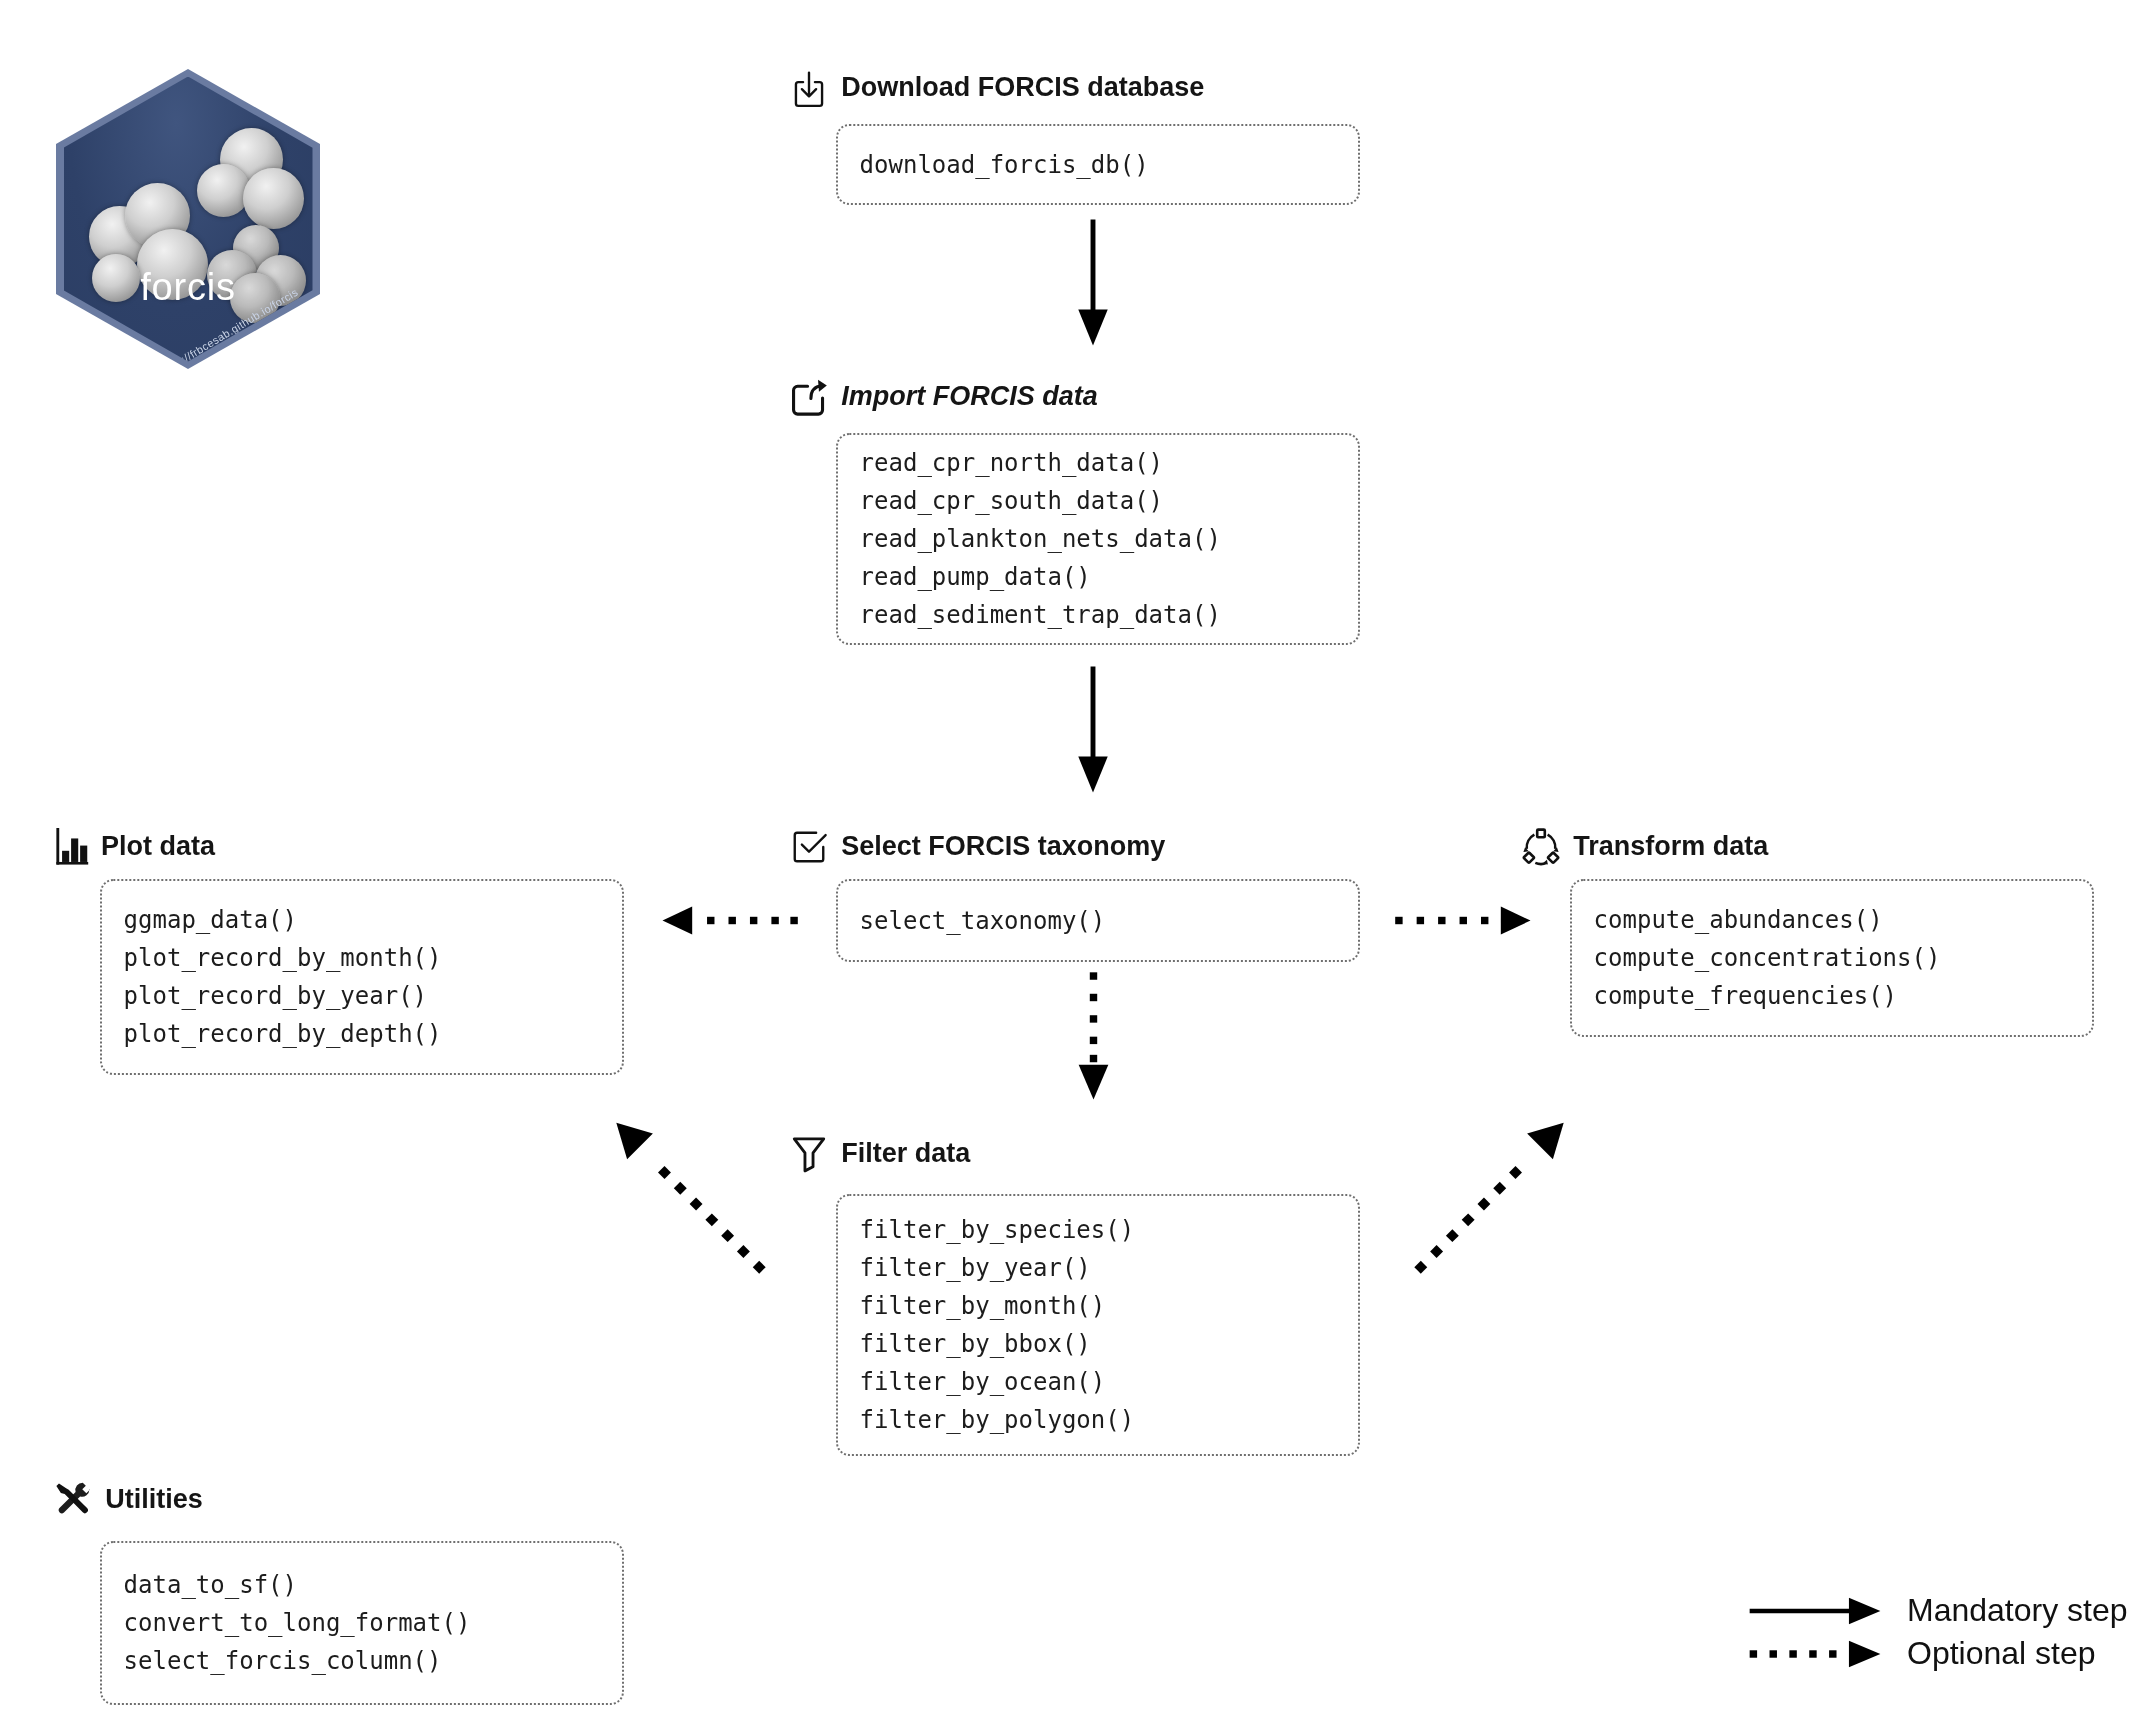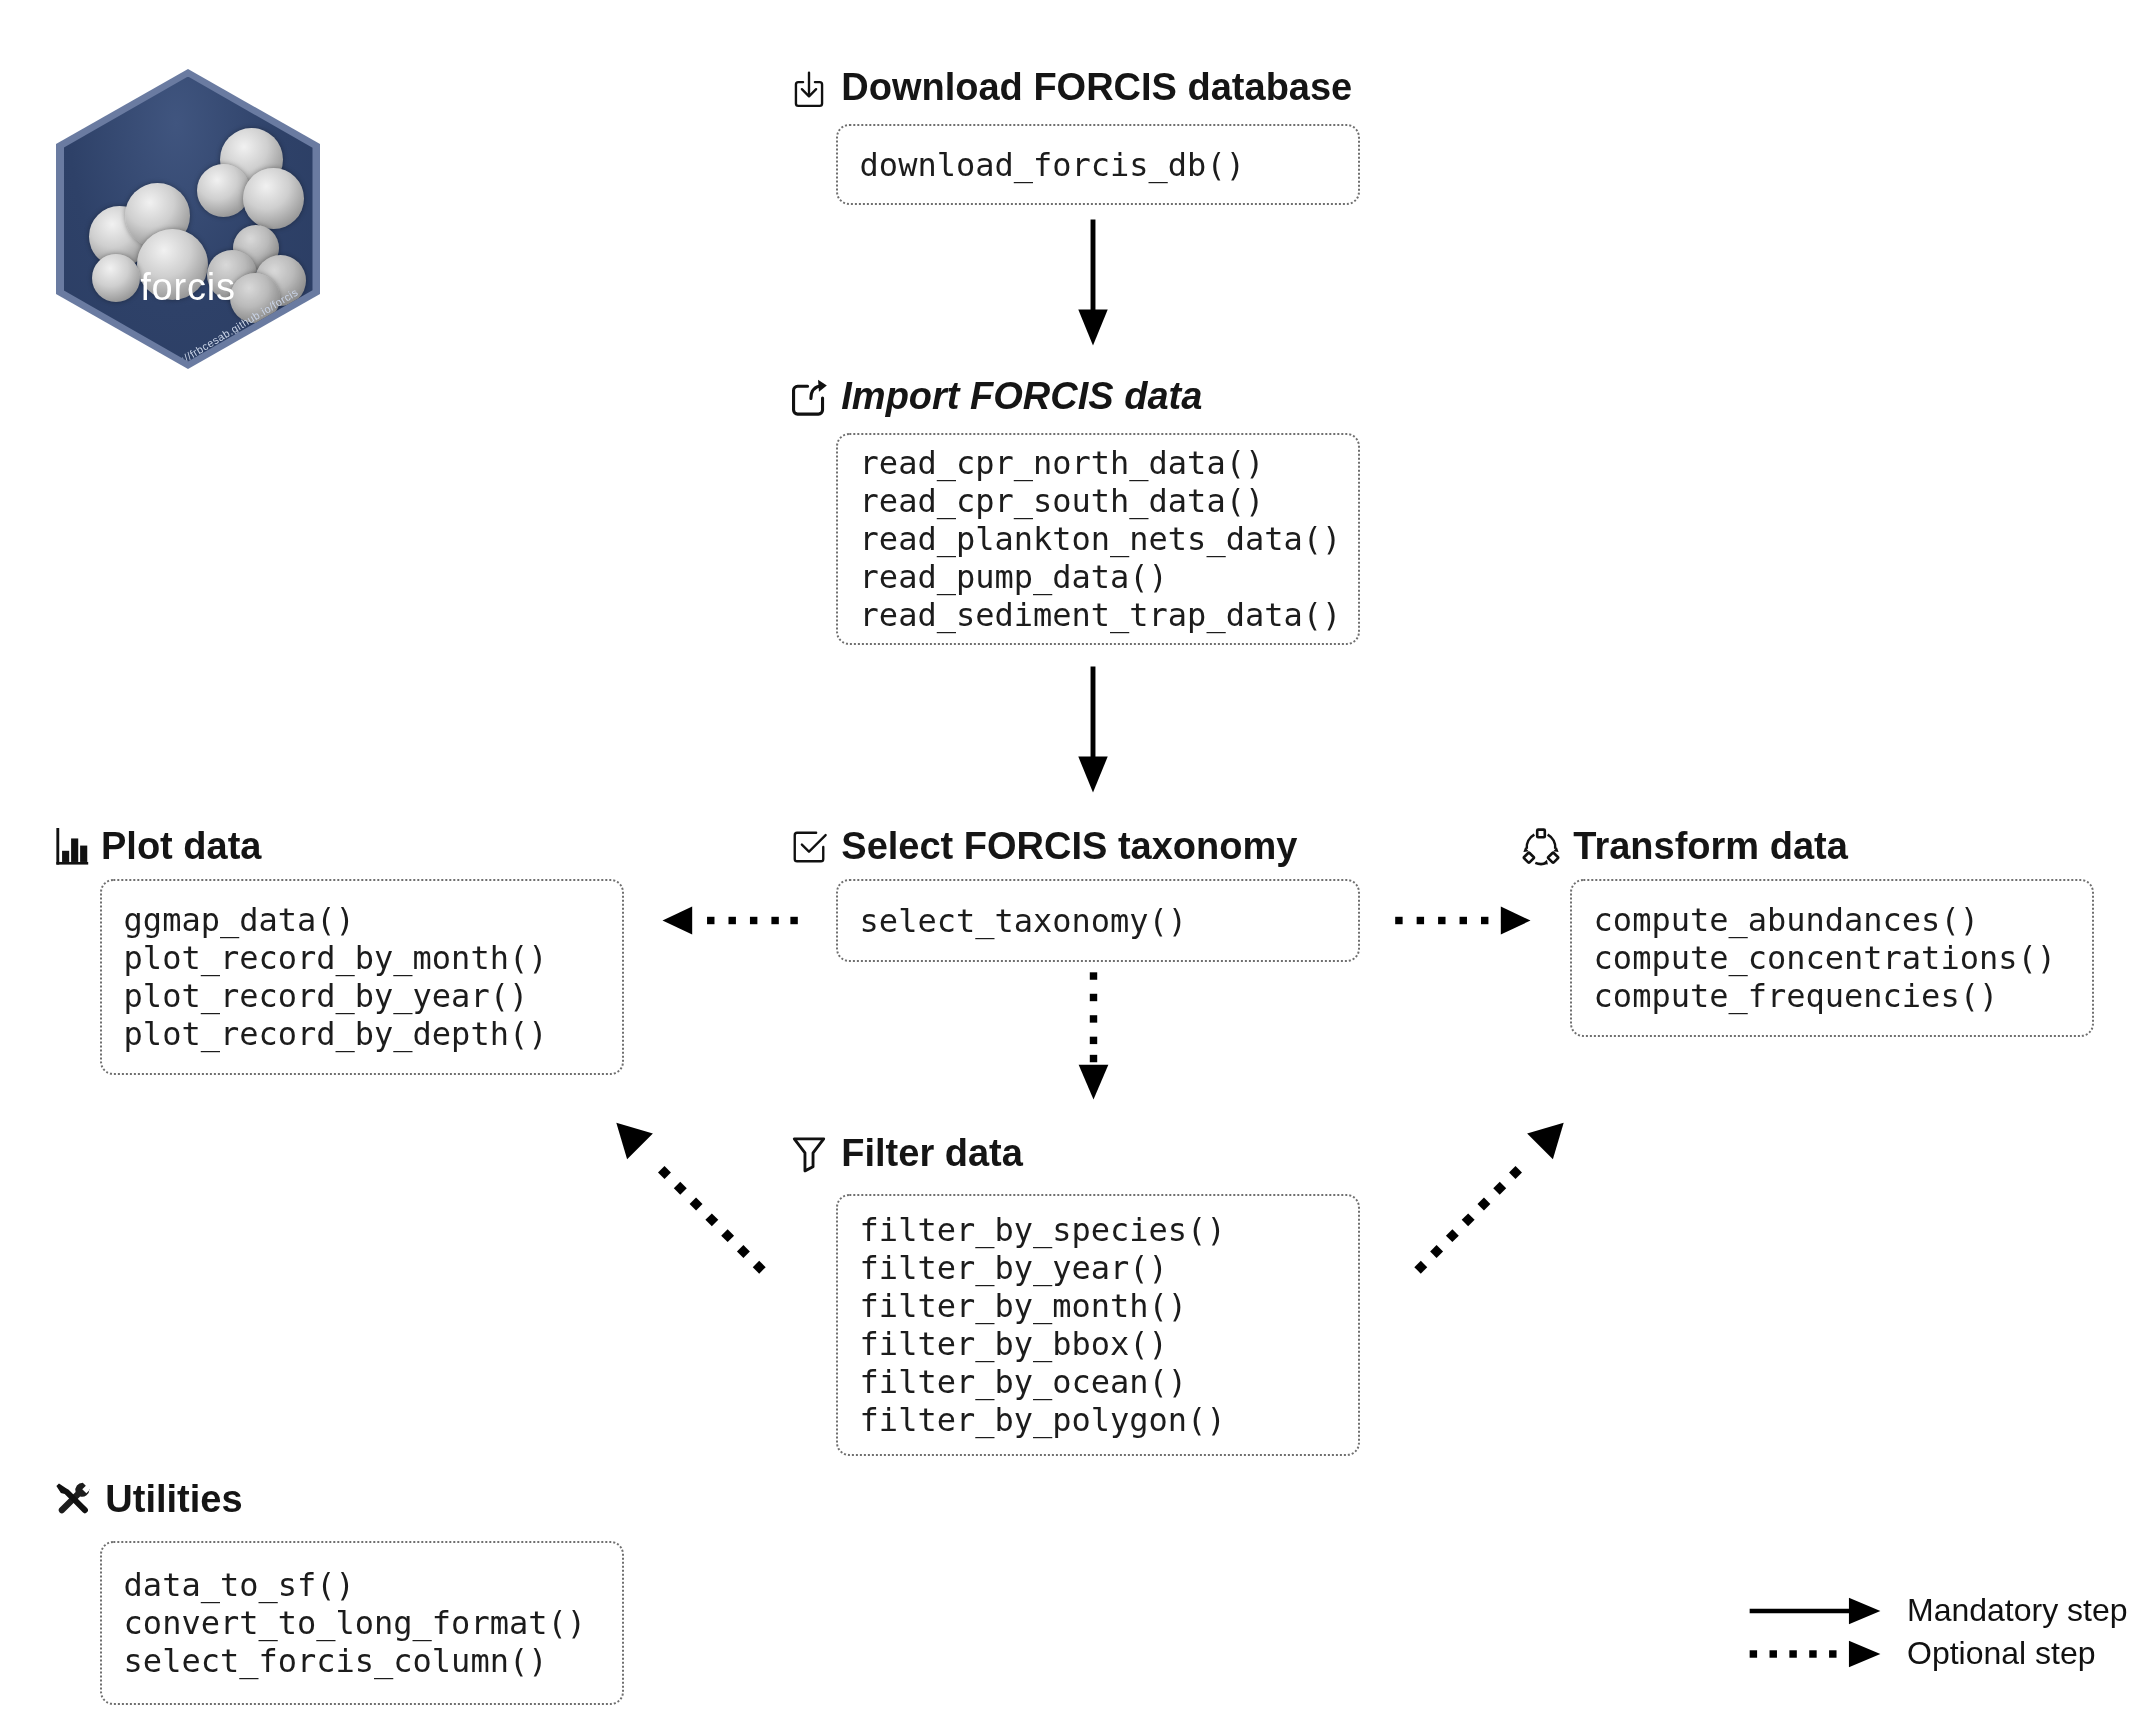--- a/index.html
+++ b/index.html
@@ -3,28 +3,28 @@
 <meta charset="utf-8">
 <style>
   html,body{margin:0;padding:0;background:#fff;}
   #canvas{
     position:relative;width:2140px;height:1734px;background:#ffffff;
     font-family:"Liberation Sans","DejaVu Sans",sans-serif;color:#111;
     overflow:hidden;
   }
   
   .hdr{position:absolute;display:flex;align-items:center;gap:13.3px;
-       font-weight:bold;font-size:38px;line-height:45px;color:#151515;white-space:nowrap;}
+       font-weight:bold;font-size:27px;line-height:45px;color:#151515;white-space:nowrap;}
   .hdr .ic{flex:0 0 auto;display:block;}
   
   .codebox{position:absolute;box-sizing:border-box;border:2.1px dotted #6f6f6f;
            border-radius:13.3px;display:flex;flex-direction:column;justify-content:center;
            padding:8.3px 11.6px 8.3px 21.6px;background:#fff;}
   .code-line{font-family:"DejaVu Sans Mono","Liberation Mono",monospace;
-             font-size:32px;line-height:38px;color:#1c1c1c;white-space:pre;}
+             font-size:24px;line-height:38px;color:#1c1c1c;white-space:pre;}
   
   .arrow{position:absolute;}
   
   .legend-row{position:absolute;display:flex;align-items:center;gap:20px;}
   .legend-label{font-size:32px;line-height:33px;color:#111;white-space:nowrap;}
   
   .hex{position:absolute;left:56px;top:69px;width:264px;height:300px;}
   .hex-outer{position:absolute;inset:0;background:#6a7ba1;
     clip-path:polygon(50% 0%,100% 25%,100% 75%,50% 100%,0% 75%,0% 25%);}
   .hex-inner{position:absolute;inset:7.5px;

